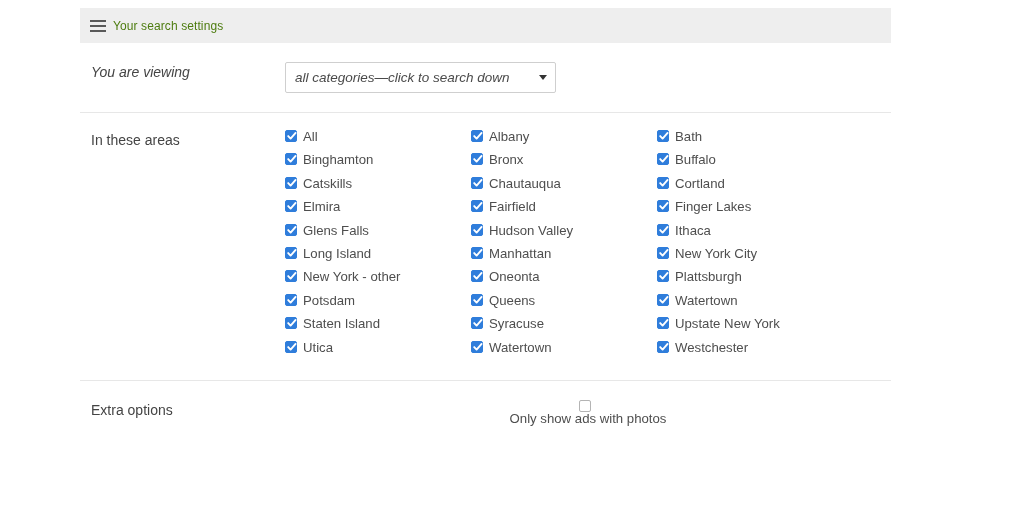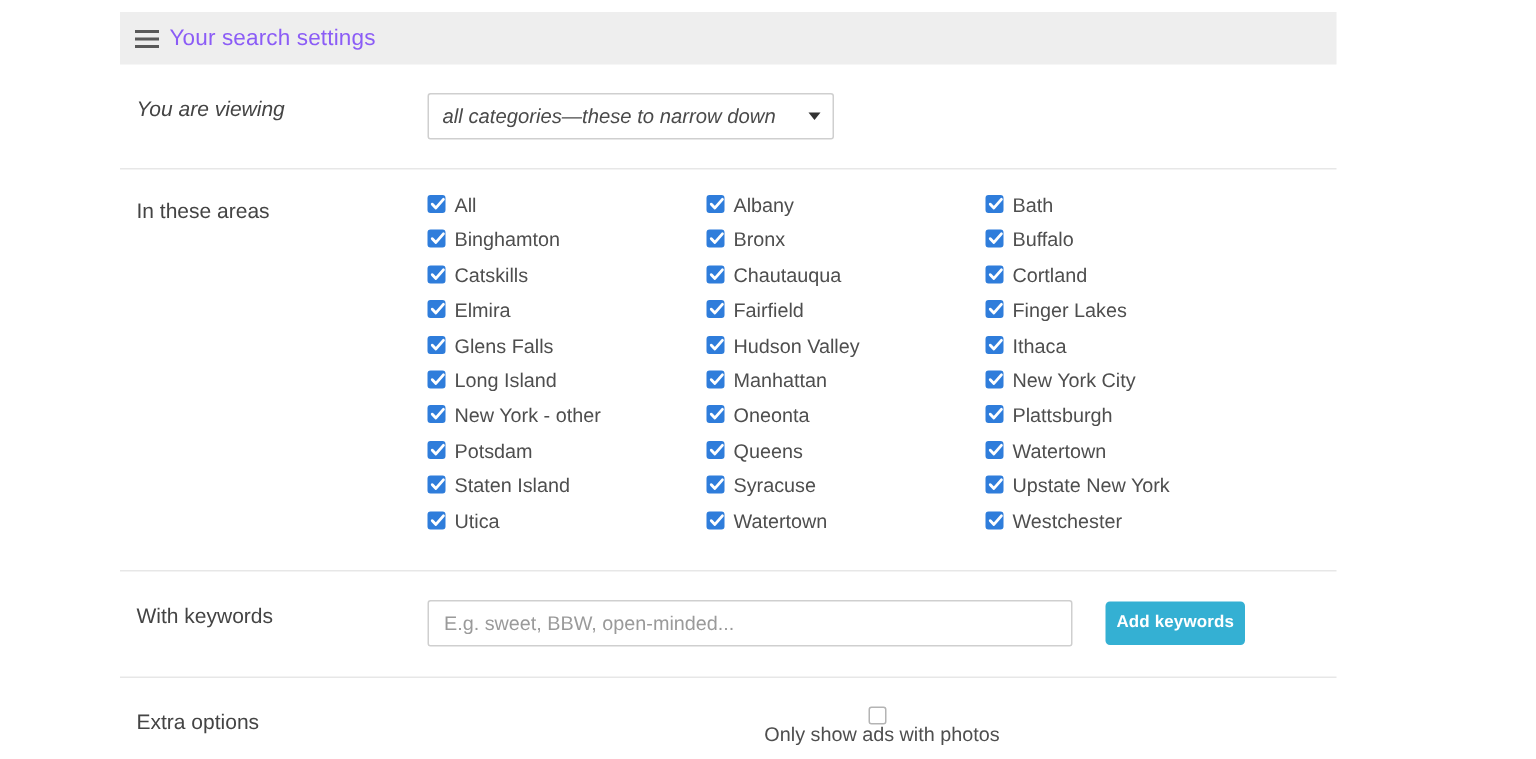--- a/index.html
+++ b/index.html
@@ -43,22 +43,22 @@
     position: absolute;
     left: 0; right: 0;
     height: 2px;
     background: #595959;
     display: block;
   }
   .hamburger i:nth-child(1) { top: 0px; }
   .hamburger i:nth-child(2) { top: 5px; }
   .hamburger i:nth-child(3) { top: 10px; }
   .panel-title {
-    font-size: 15px;
-    color: #8b5cf6;
+    font-size: 12px;
+    color: #4d7c0f;
     line-height: 1;
     letter-spacing: .1px;
   }
 
   
   .row {
     display: flex;
     align-items: flex-start;
     border-bottom: 1px solid #e7e7e7;
     padding: 0;
@@ -176,21 +176,21 @@
           <i></i>
           <i></i>
       </span>
       <span class="panel-title">Your search settings</span>
     </div>
 
     <div class="row row-viewing">
       <div class="row-label">You are viewing</div>
       <div class="row-body">
         <div class="select-box">
-          <span class="select-text">all categories—these to narrow down</span>
+          <span class="select-text">all categories—click to search down</span>
           <span class="caret"></span>
         </div>
       </div>
     </div>
 
     <div class="row row-areas">
       <div class="row-label">In these areas</div>
       <div class="row-body">
         <div class="areas-grid" id="areas-grid">
             <div class="cb-item">
@@ -430,29 +430,20 @@
                 <svg width="12" height="12" viewBox="0 0 12 12">
                   <path d="M2.2 6.1 L4.6 8.6 L9.6 2.9" fill="none" stroke="#ffffff" stroke-width="1.9" stroke-linecap="round" stroke-linejoin="round"></path>
                 </svg>
               </span>
               <span class="cb-label">Westchester</span>
             </div>
           </div>
       </div>
     </div>
 
-    <div class="row row-keywords">
-      <div class="row-label">With keywords</div>
-      <div class="row-body">
-        <div class="kw-wrap">
-          <input class="kw-input" type="text" placeholder="E.g. sweet, BBW, open-minded..." style="">
-          <button class="kw-btn">Add keywords</button>
-        </div>
-      </div>
-    </div>
 
     <div class="row row-extra last">
       <div class="row-label">Extra options</div>
       <div class="row-body">
         <div class="extra-item">
           <span class="cb cb-off"></span>
           <span class="cb-label">Only show ads with photos</span>
         </div>
       </div>
     </div>

